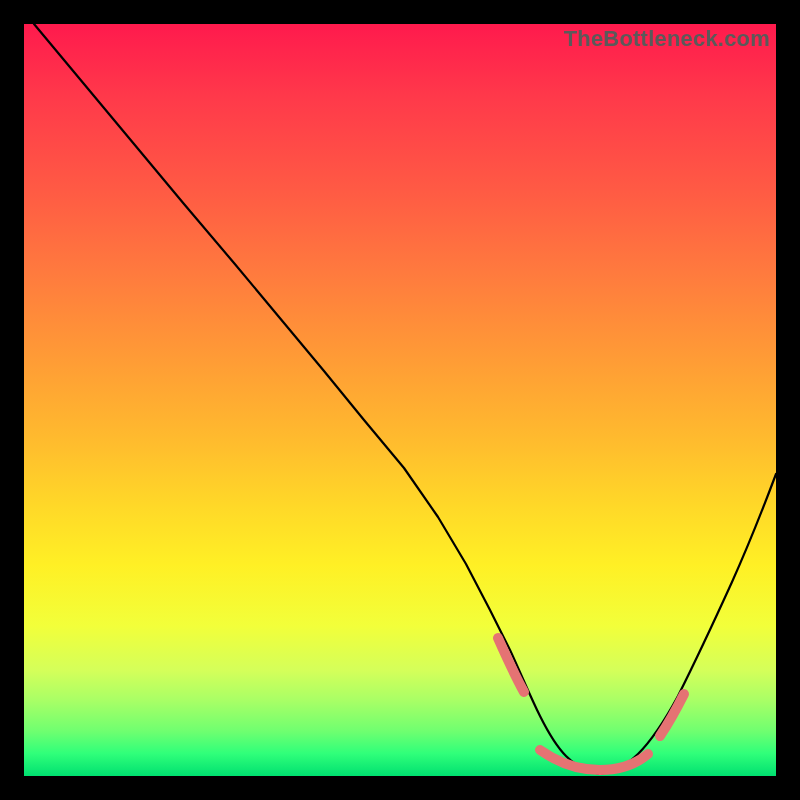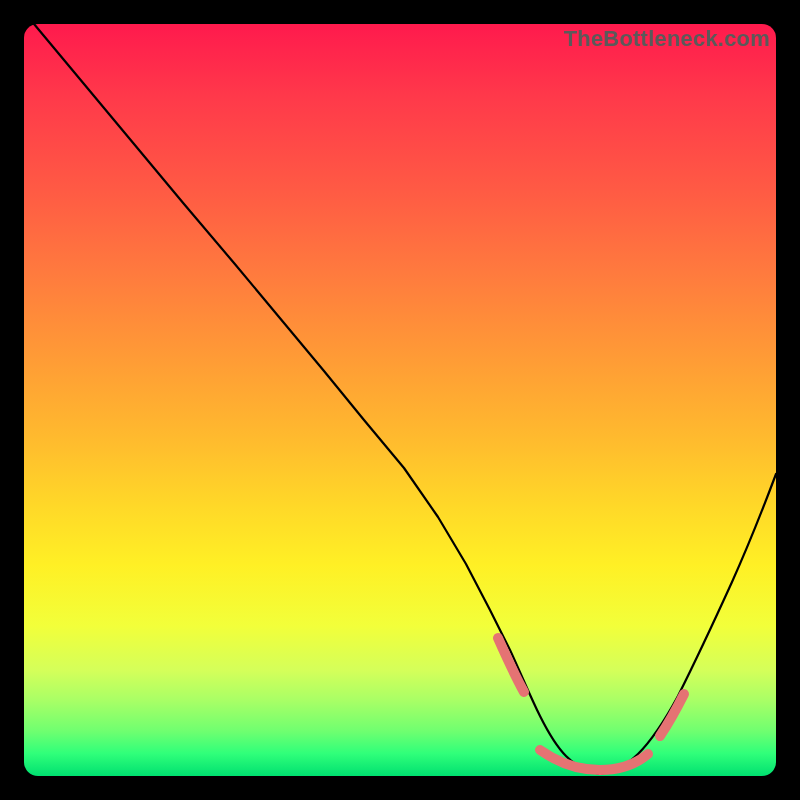--- a/index.html
+++ b/index.html
@@ -34,21 +34,20 @@
       #ffba2e 55%,
       #ffd828 64%,
       #fff025 72%,
       #f2ff3a 80%,
       #d4ff5a 86%,
       #a8ff66 90%,
       #70ff70 94%,
       #30ff7a 97%,
       #00e070 100%
     );
-    border-radius: 14px;
   }
   .watermark {
     position: absolute;
     top: 2px;
     right: 6px;
     color: #5a5a5a;
     font-size: 22px;
     font-weight: 600;
     letter-spacing: 0.2px;
     user-select: none;

